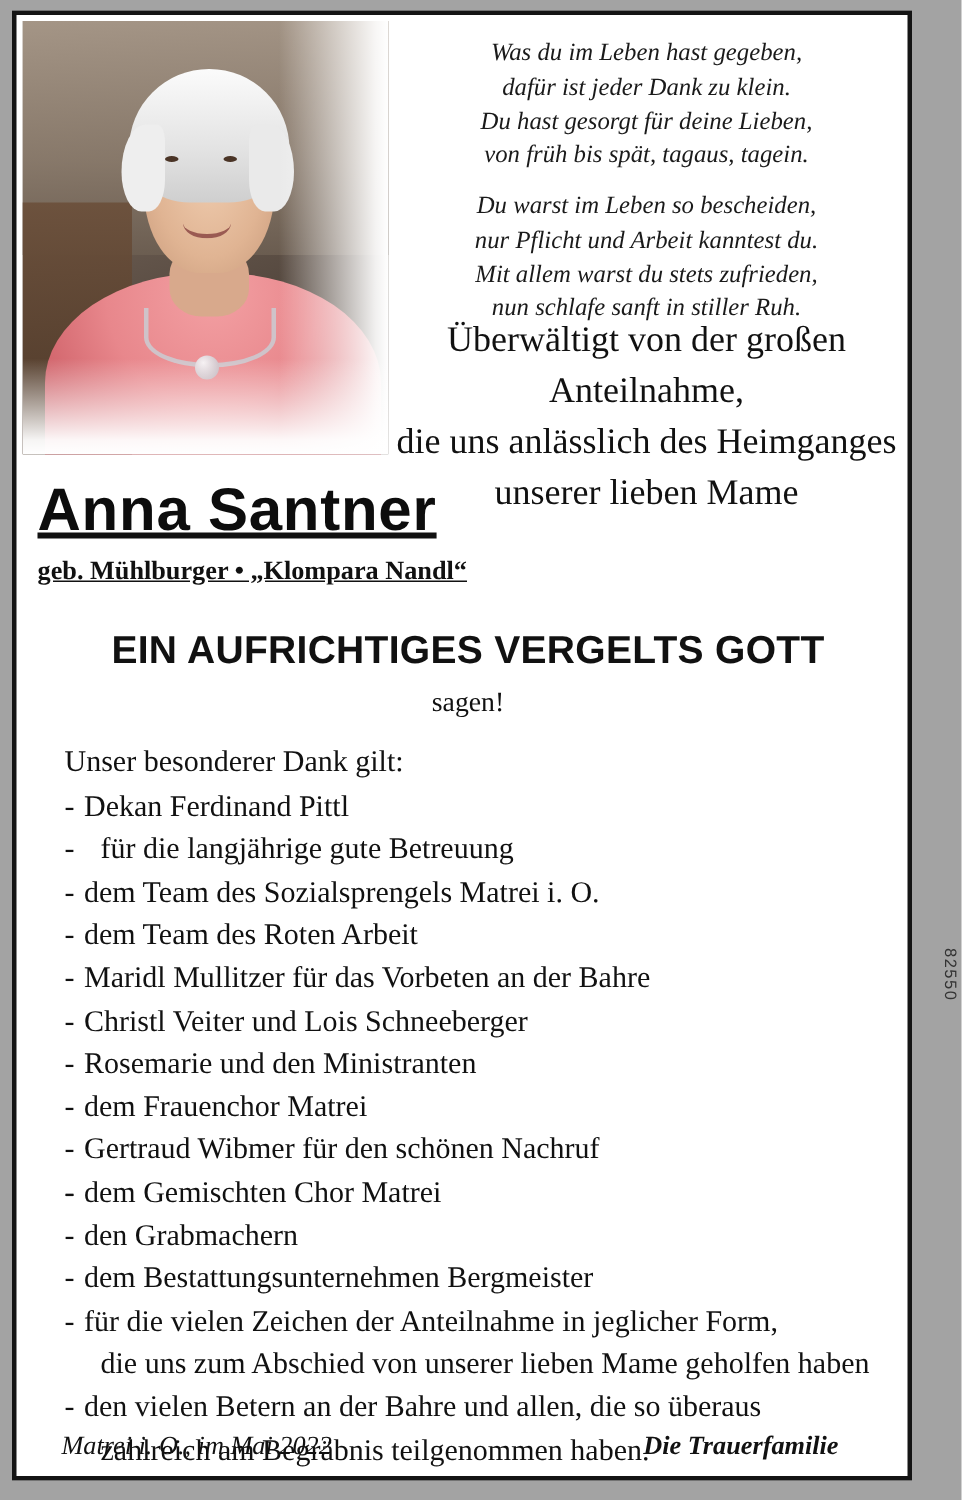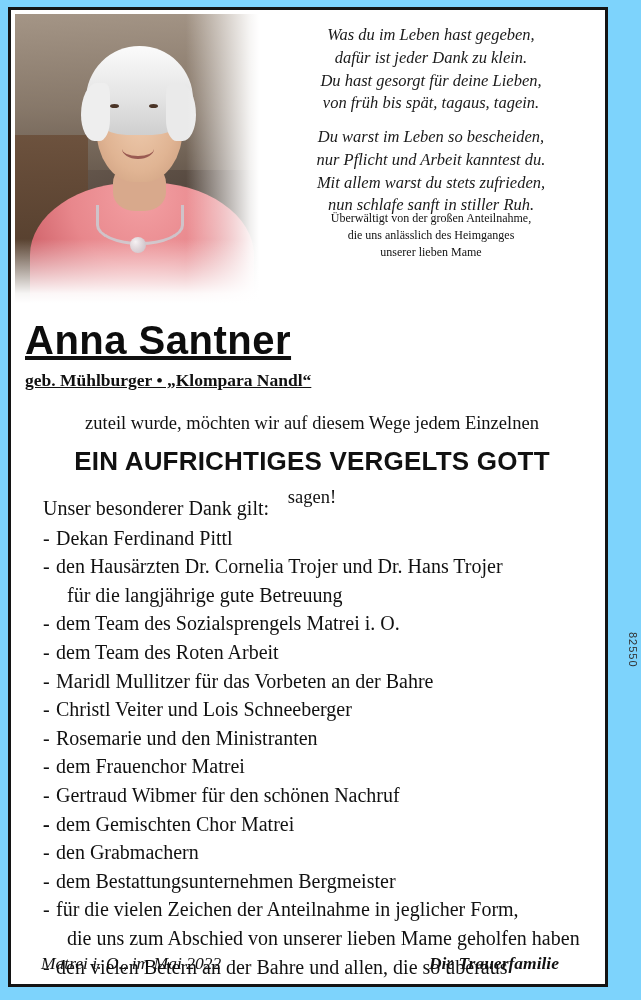--- a/index.html
+++ b/index.html
@@ -11,21 +11,21 @@
     width: 641px;
     height: 1000px;
     font-family: "Liberation Serif", serif;
     color: #111;
     overflow: hidden;
   }
   .page {
     position: relative;
     width: 641px;
     height: 1000px;
-    background: #7dd3fc;
+    background: #a3a3a3;
     box-sizing: border-box;
   }
   .frame {
     position: absolute;
     left: 8px;
     top: 7px;
     width: 600px;
     height: 980px;
     border: 3px solid #141414;
     box-sizing: border-box;
@@ -179,21 +179,21 @@
   .poem .stanza + .stanza { margin-top: 11px; }
   .poem .line { white-space: nowrap; }
 
   
   .intro {
     position: absolute;
     left: 250px;
     top: 200px;
     width: 340px;
     text-align: center;
-    font-size: 12px;
+    font-size: 24px;
     line-height: 1.42;
   }
 
   
   .nameblock {
     position: absolute;
     left: 14px;
     top: 308px;
     width: 574px;
     text-align: left;
@@ -339,30 +339,29 @@
         <div>die uns anlässlich des Heimganges</div>
         <div>unserer lieben Mame</div>
       </div>
 
       <div class="nameblock">
         <div class="name">Anna Santner</div>
         <div class="maiden">geb. Mühlburger • „Klompara Nandl“</div>
       </div>
 
       <div class="midtext">
-        <div>zuteil wurde, möchten wir auf diesem Wege jedem Einzelnen</div>
         <div class="thanks-caps">EIN AUFRICHTIGES VERGELTS GOTT</div>
         <div class="sagen">sagen!</div>
       </div>
 
       <div class="list-wrap">
         <div class="list-title">Unser besonderer Dank gilt:</div>
         <ul class="list">
           <li><span class="dash">-</span><span>Dekan Ferdinand Pittl</span></li>
-          <li><span class="dash">-</span><span>den Hausärzten Dr. Cornelia Trojer und Dr. Hans Trojer</span><span class="cont">für die langjährige gute Betreuung</span></li>
+          <li><span class="dash">-</span><span class="cont">für die langjährige gute Betreuung</span></li>
           <li><span class="dash">-</span><span>dem Team des Sozialsprengels Matrei i. O.</span></li>
           <li><span class="dash">-</span><span>dem Team des Roten Arbeit</span></li>
           <li><span class="dash">-</span><span>Maridl Mullitzer für das Vorbeten an der Bahre</span></li>
           <li><span class="dash">-</span><span>Christl Veiter und Lois Schneeberger</span></li>
           <li><span class="dash">-</span><span>Rosemarie und den Ministranten</span></li>
           <li><span class="dash">-</span><span>dem Frauenchor Matrei</span></li>
           <li><span class="dash">-</span><span>Gertraud Wibmer für den schönen Nachruf</span></li>
           <li><span class="dash">-</span></li>
           <li><span class="dash">-</span><span>dem Gemischten Chor Matrei</span></li>
           <li><span class="dash">-</span><span>den Grabmachern</span></li>

